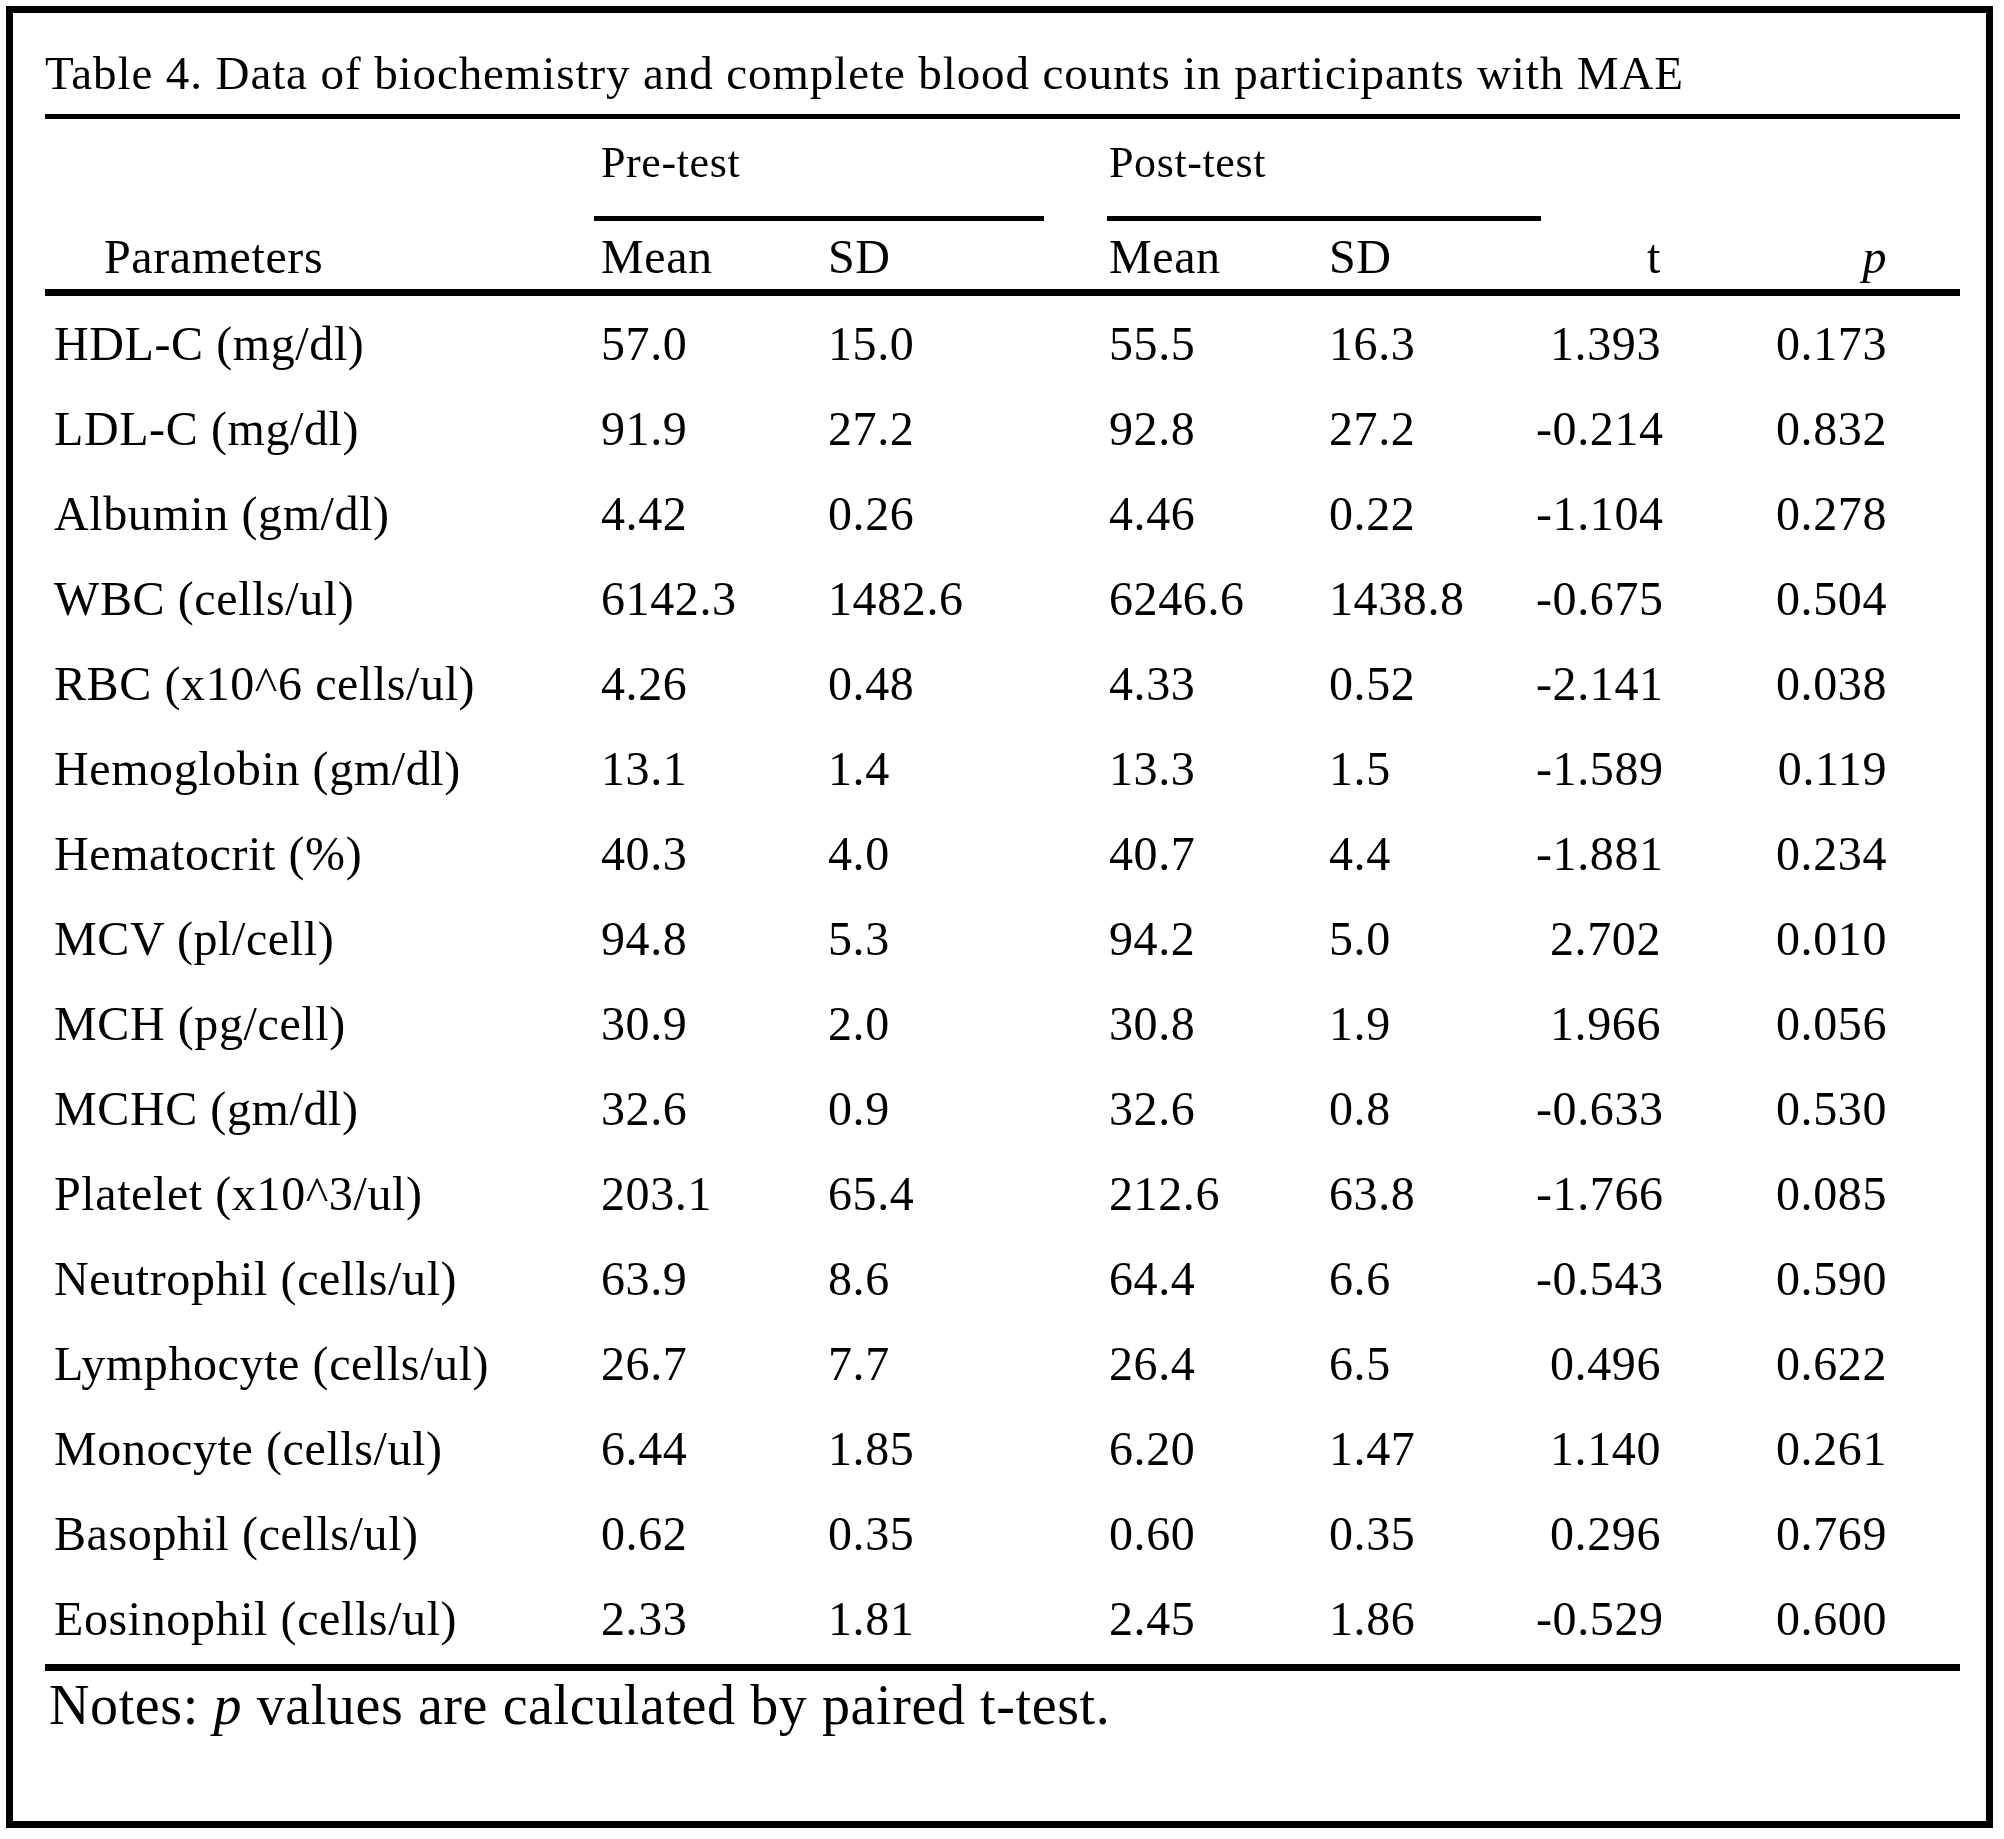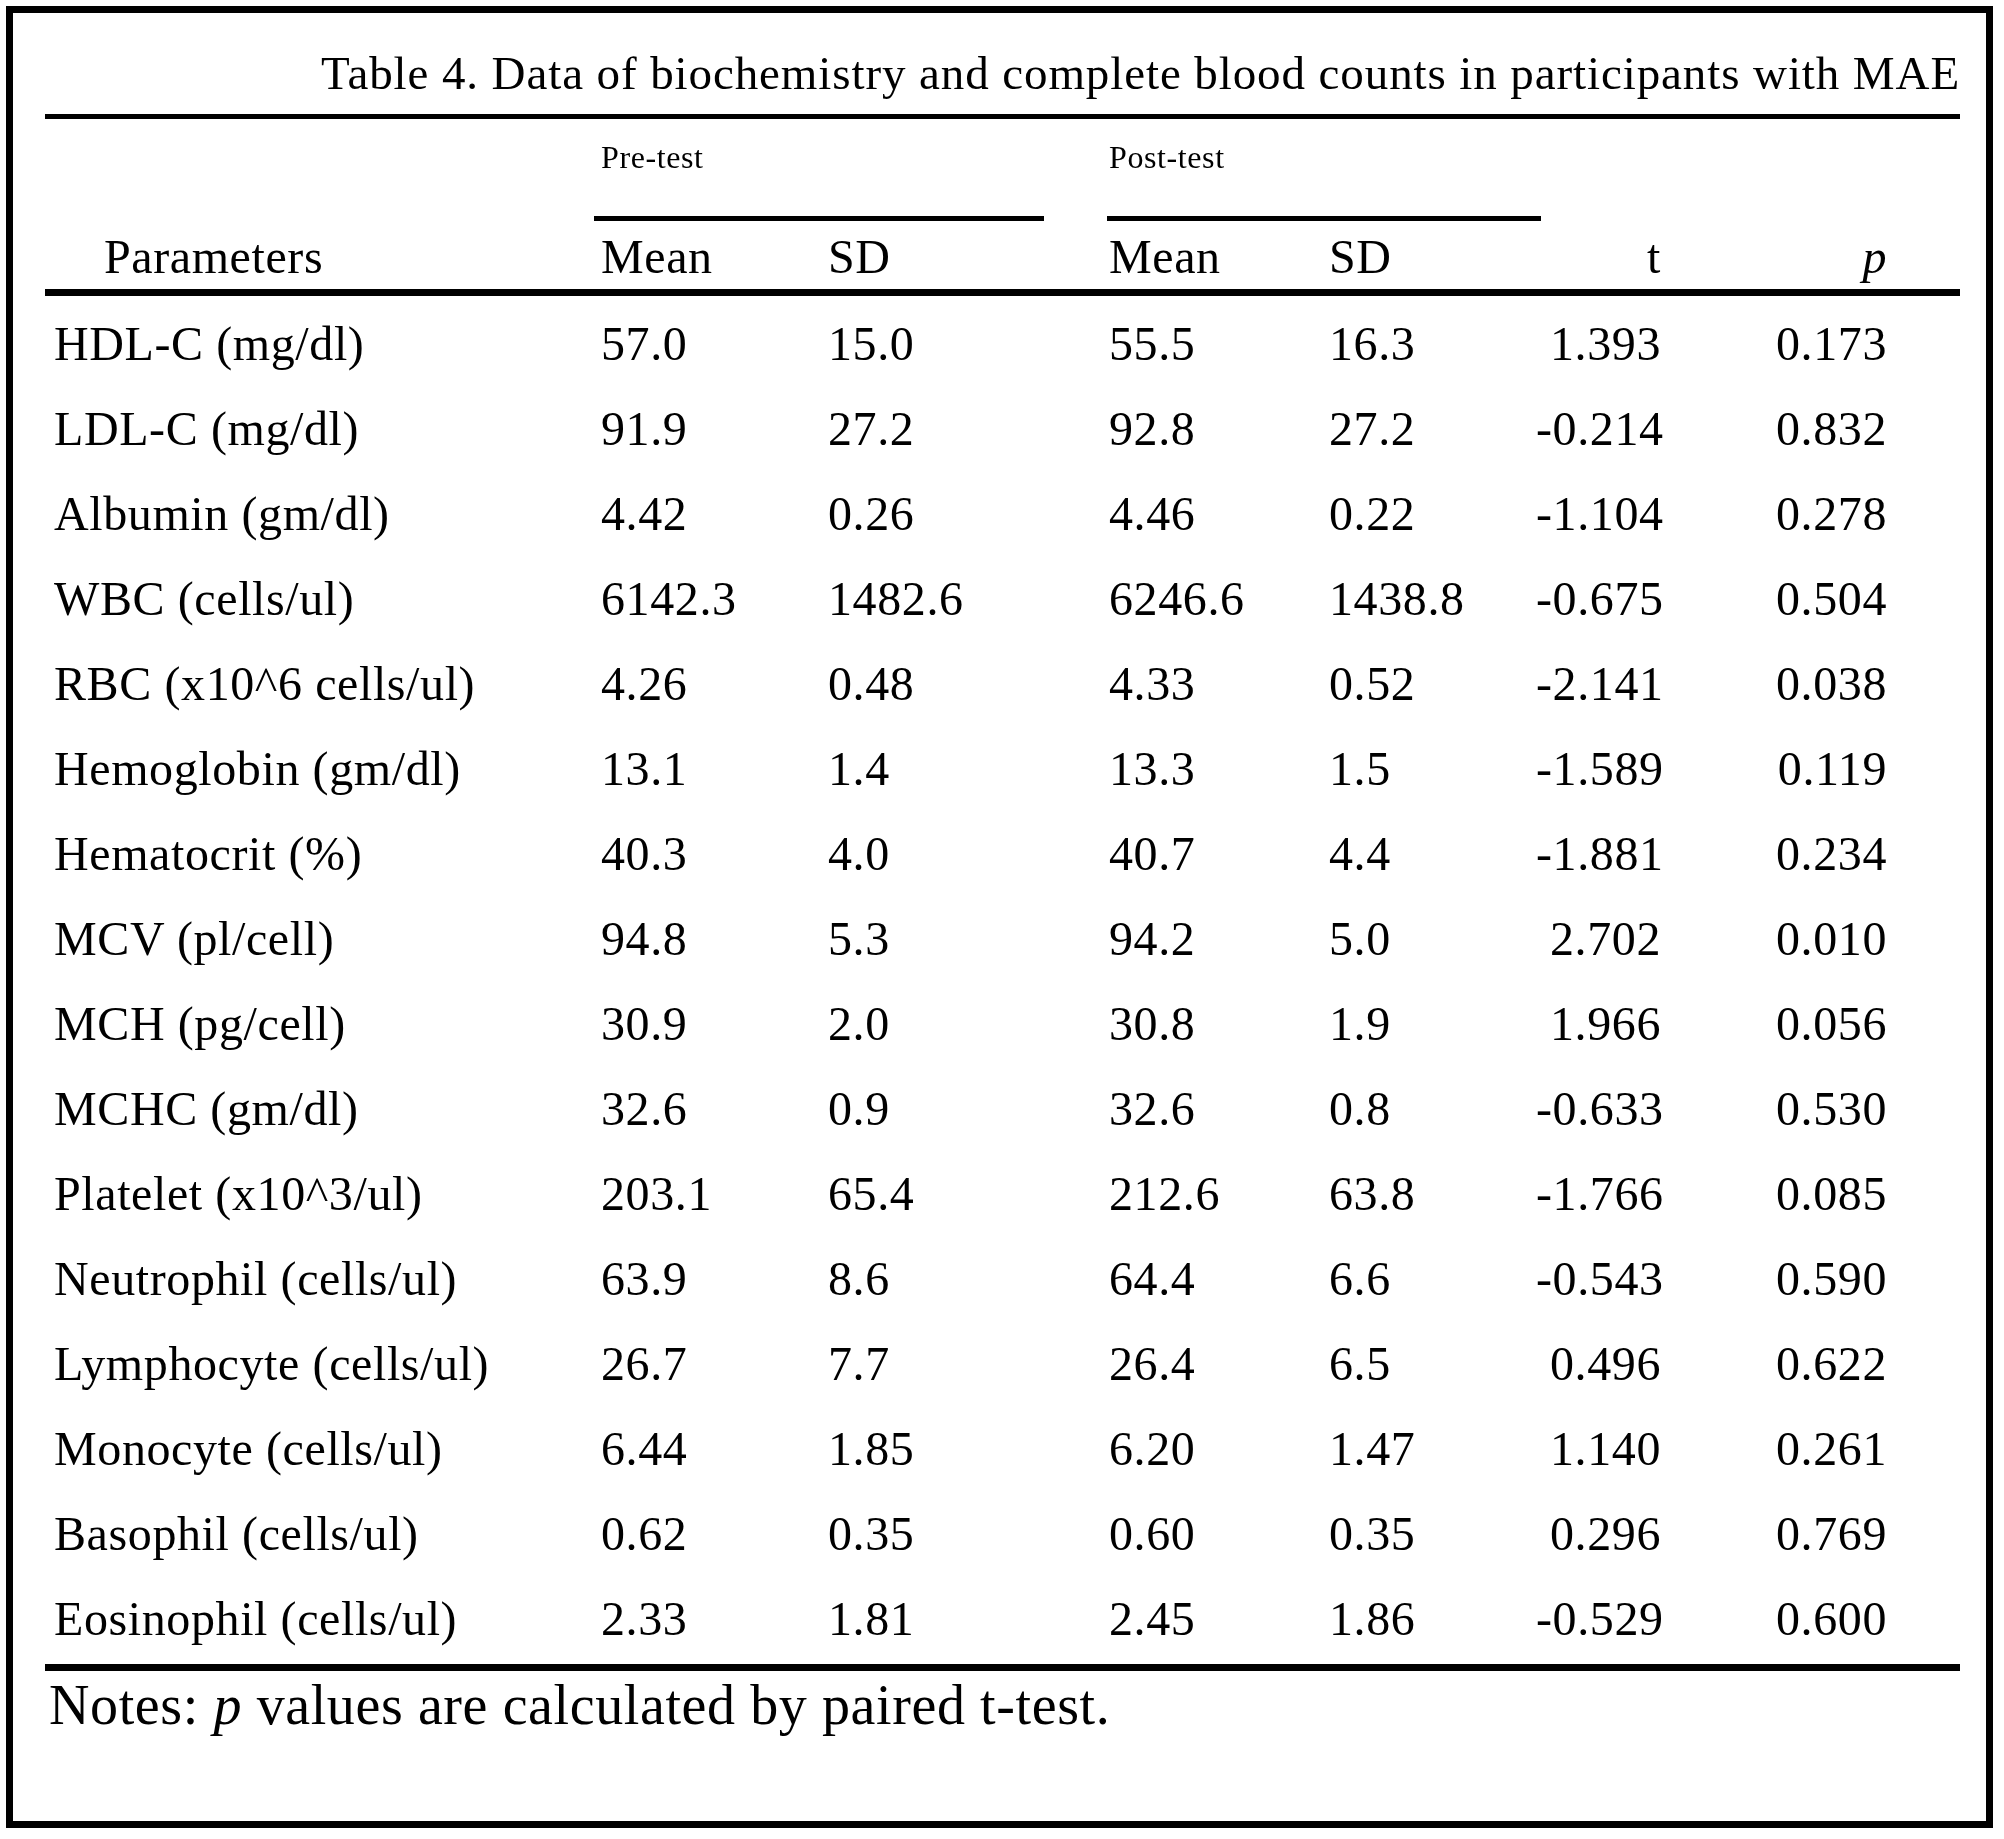--- a/index.html
+++ b/index.html
@@ -26,37 +26,37 @@
     pointer-events: none;
   }
   .title {
     position: absolute;
     left: 45px;
     top: 50px;
     width: 1915px;
     font-size: 47px;
     line-height: 1;
     letter-spacing: 0.9px;
-    text-align: right;
+    text-align: left;
     white-space: nowrap;
   }
   .rule {
     position: absolute;
     background: #000000;
   }
   .rule-title   { left: 45px;  top: 114px;  width: 1915px; height: 5.4px; }
   .rule-header  { left: 45px;  top: 289px;  width: 1915px; height: 6.6px; }
   .rule-bottom  { left: 45px;  top: 1664px; width: 1915px; height: 6.6px; }
   .underline-pre  { left: 594px;  top: 216px; width: 450px; height: 5.4px; }
   .underline-post { left: 1107px; top: 216px; width: 434px; height: 5.4px; }
 
   .group-label {
     position: absolute;
     top: 141px;
-    font-size: 32px;
+    font-size: 44px;
     line-height: 1;
     letter-spacing: 0.6px;
     white-space: nowrap;
   }
   .group-pre  { left: 601px; }
   .group-post { left: 1109px; }
 
   .grid-row {
     display: grid;
     grid-template-columns: 547px 227px 281px 220px 207px 125px 226px;

